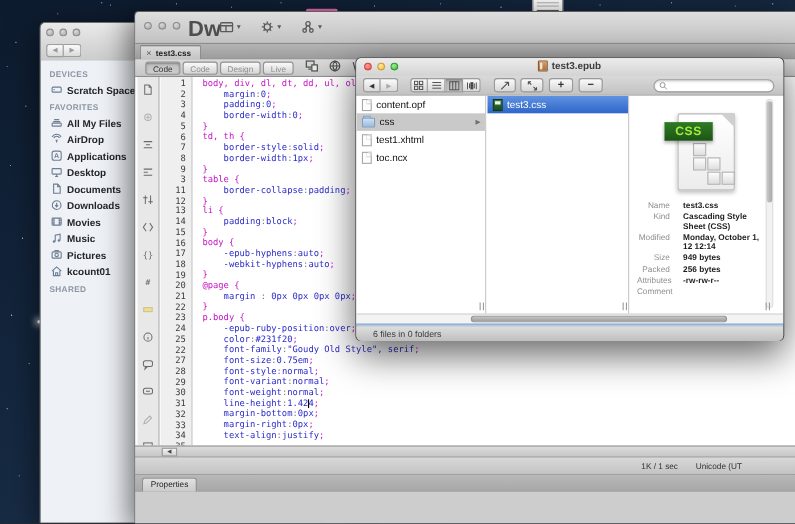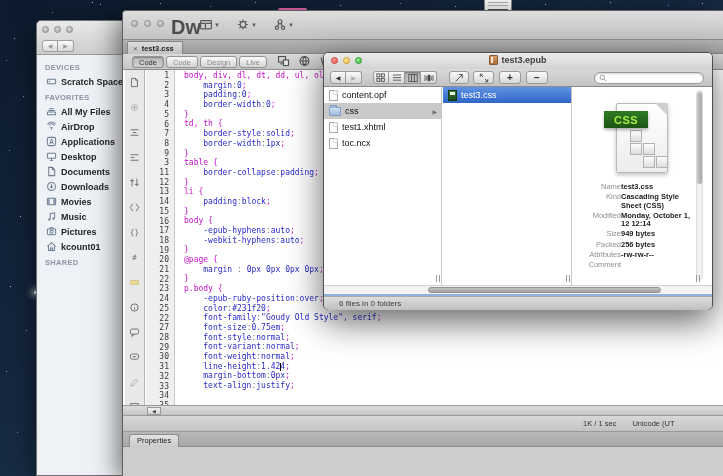--- a/index.html
+++ b/index.html
@@ -147,21 +147,21 @@
   .pv-page{position:absolute;left:6px;top:0;width:52px;height:70px;background:linear-gradient(#ffffff,#ececec);
     border:1px solid #b9b9b9;border-radius:2px;box-shadow:0 2px 4px rgba(0,0,0,.25);}
   .pv-fold{position:absolute;right:-1px;top:-1px;border-style:solid;border-width:0 13px 13px 0;
     border-color:transparent #cfcfcf transparent transparent;}
   .pv-banner{position:absolute;left:-6px;top:8px;width:44px;height:17px;background:linear-gradient(#2f7c24,#1b5416);
     box-shadow:0 2px 3px rgba(0,0,0,.3);display:flex;align-items:center;justify-content:center;}
   .pv-banner span{font-size:11px;font-weight:bold;color:#a7e93f;letter-spacing:.5px;}
   .pv-blk{position:absolute;width:12px;height:12px;background:linear-gradient(#fdfdfd,#dedede);border:1px solid #b2b2b2;}
   .pv-info{width:120px;margin:0 auto;}
   .pv-row{display:flex;font-size:7.5px;line-height:8.6px;margin-bottom:1.5px;}
-  .pv-row .lb{width:42px;text-align:right;color:#8f8f8f;flex:0 0 auto;padding-right:0;}
+  .pv-row .lb{width:42px;text-align:right;color:#8f8f8f;flex:0 0 auto;padding-right:12px;}
   .pv-row .vl{color:#1c1c1c;width:74px;font-weight:600;}
   .ep-vscroll{position:absolute;right:2px;top:3px;width:7px;height:190px;background:#f2f2f2;border:1px solid #dcdcdc;border-radius:4px;}
   .ep-vthumb{position:absolute;left:0;top:1px;width:5px;height:92px;background:linear-gradient(90deg,#c9c9c9,#a8a8a8);border-radius:3px;}
   .rsz{position:absolute;bottom:3px;width:4px;height:7px;border-left:1px solid #9a9a9a;border-right:1px solid #9a9a9a;}
   .ep-hscroll{position:absolute;left:0;top:232px;right:0;height:9px;background:#f3f3f3;border-top:1px solid #d2d2d2;}
   .ep-hthumb{position:absolute;left:104px;top:1px;width:233px;height:6px;background:linear-gradient(#c4c4c4,#9f9f9f);
     border:1px solid #949494;border-radius:4px;}
   .ep-blueline{position:absolute;left:0;top:241px;right:0;height:2px;background:#8fb3dd;}
   .ep-status{position:absolute;left:0;top:243px;right:0;height:14px;border-radius:0 0 5px 5px;
     background:linear-gradient(#dedede,#bfbfbf);border-top:1px solid #aaa;font-size:8px;color:#3a3a3a;line-height:14px;padding-left:15px;}
@@ -462,20 +462,21 @@
           <div class="cl"><span style="color:#c413c4">p.body {</span></div>
           <div class="cl"><span style="color:#2a2ac9">    -epub-ruby-position</span><span style="color:#787878">:</span><span style="color:#2a2ac9">over</span><span style="color:#c413c4">;</span></div>
           <div class="cl"><span style="color:#2a2ac9">    color</span><span style="color:#787878">:</span><span style="color:#2a2ac9">#231f20</span><span style="color:#c413c4">;</span></div>
           <div class="cl"><span style="color:#2a2ac9">    font-family</span><span style="color:#787878">:</span><span style="color:#2a2ac9">"Goudy Old Style", serif</span><span style="color:#c413c4">;</span></div>
           <div class="cl"><span style="color:#2a2ac9">    font-size</span><span style="color:#787878">:</span><span style="color:#2a2ac9">0.75em</span><span style="color:#c413c4">;</span></div>
           <div class="cl"><span style="color:#2a2ac9">    font-style</span><span style="color:#787878">:</span><span style="color:#2a2ac9">normal</span><span style="color:#c413c4">;</span></div>
           <div class="cl"><span style="color:#2a2ac9">    font-variant</span><span style="color:#787878">:</span><span style="color:#2a2ac9">normal</span><span style="color:#c413c4">;</span></div>
           <div class="cl"><span style="color:#2a2ac9">    font-weight</span><span style="color:#787878">:</span><span style="color:#2a2ac9">normal</span><span style="color:#c413c4">;</span></div>
           <div class="cl"><span style="color:#2a2ac9">    line-height</span><span style="color:#787878">:</span><span style="color:#2a2ac9">1.424</span><span style="color:#c413c4">;</span><span class="caret-i" style="left:calc(8px + 20ch)"></span></div>
           <div class="cl"><span style="color:#2a2ac9">    margin-bottom</span><span style="color:#787878">:</span><span style="color:#2a2ac9">0px</span><span style="color:#c413c4">;</span></div>
+          <div class="cl"><span style="color:#2a2ac9">    margin-right</span><span style="color:#787878">:</span><span style="color:#2a2ac9">0px</span><span style="color:#c413c4">;</span></div>
           <div class="cl"><span style="color:#2a2ac9">    text-align</span><span style="color:#787878">:</span><span style="color:#2a2ac9">justify</span><span style="color:#c413c4">;</span></div>
         </div>
     </div>
     <div class="dw-hscroll">
       <div class="arr">◀</div>
     </div>
     <div class="dw-status">
       <span class="inner">
         <span>1K / 1 sec</span>
         <span>Unicode (UT</span>

